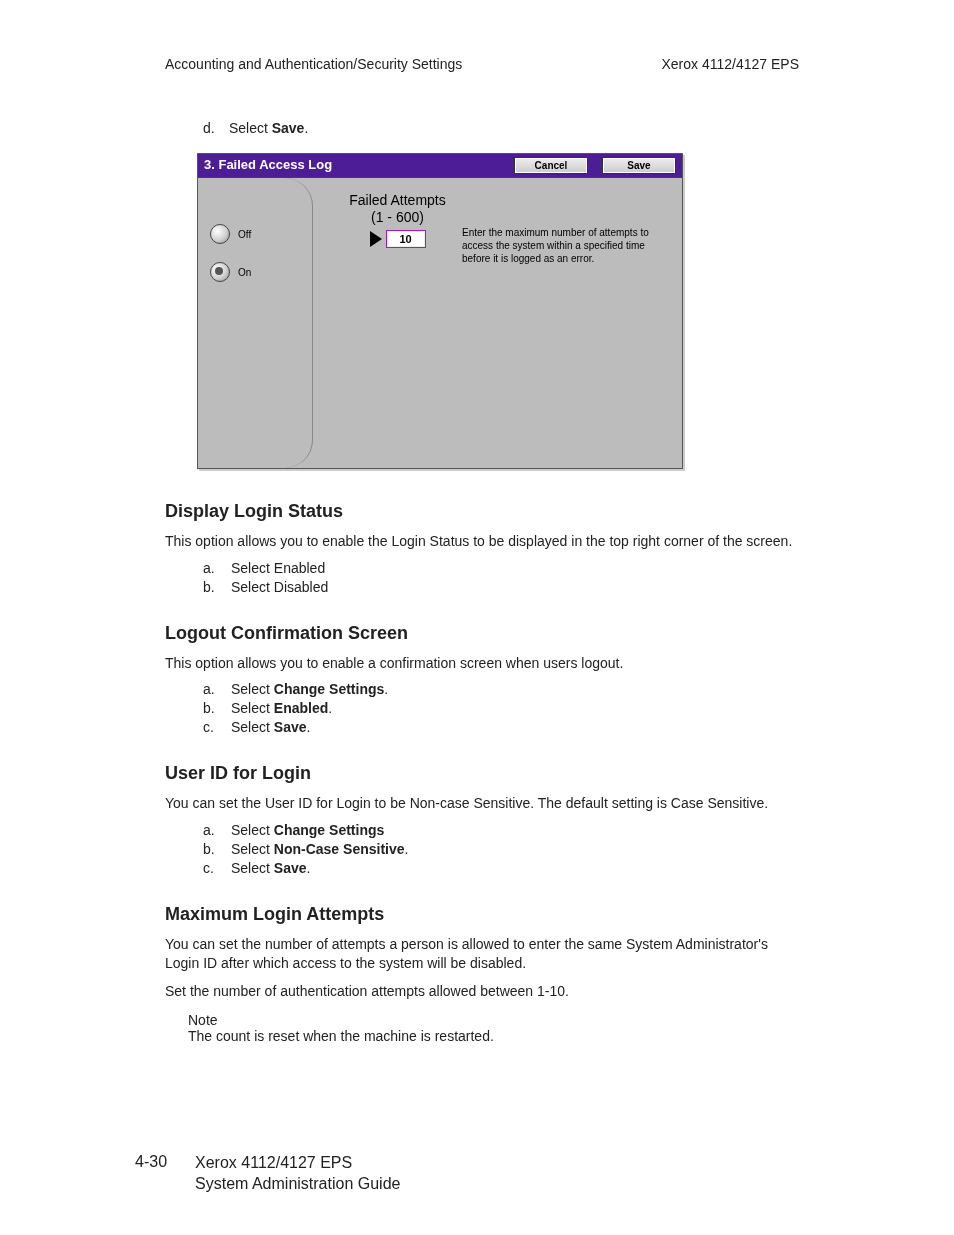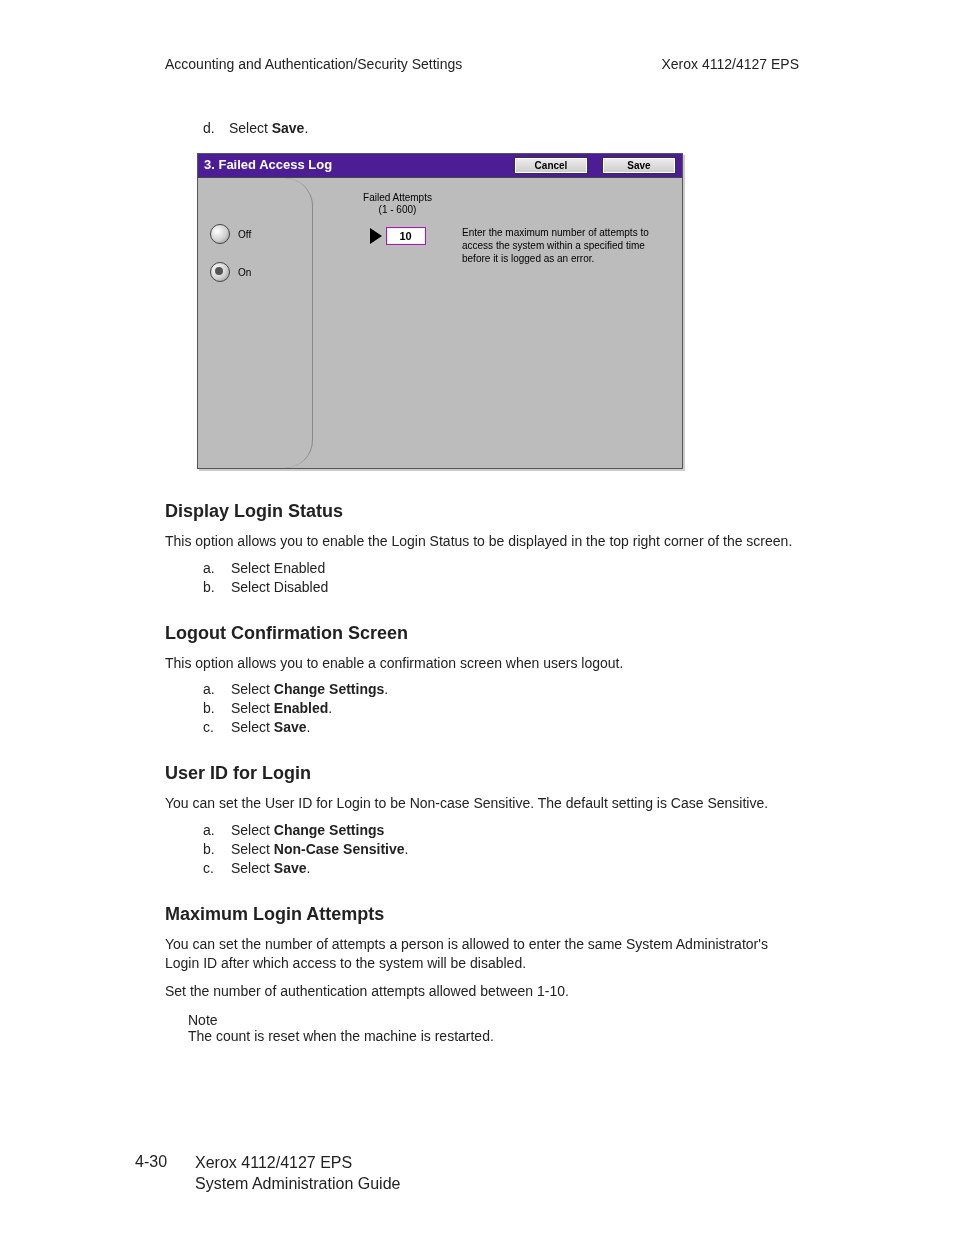--- a/index.html
+++ b/index.html
@@ -94,23 +94,23 @@
     border-radius: 50%;
     background: #555;
   }
   .ui-center {
     flex: 1;
     padding: 14px 8px 0 28px;
     box-sizing: border-box;
   }
   .attempts-label {
     text-align: center;
-    font-size: 10px;
+    font-size: 14px;
     line-height: 1.2;
-    margin-bottom: 11px;
+    margin-bottom: 4px;
   }
   .attempts-row {
     display: flex;
     align-items: center;
     justify-content: center;
     gap: 4px;
   }
   .tri {
     width: 0; height: 0;
     border-top: 8px solid transparent;

